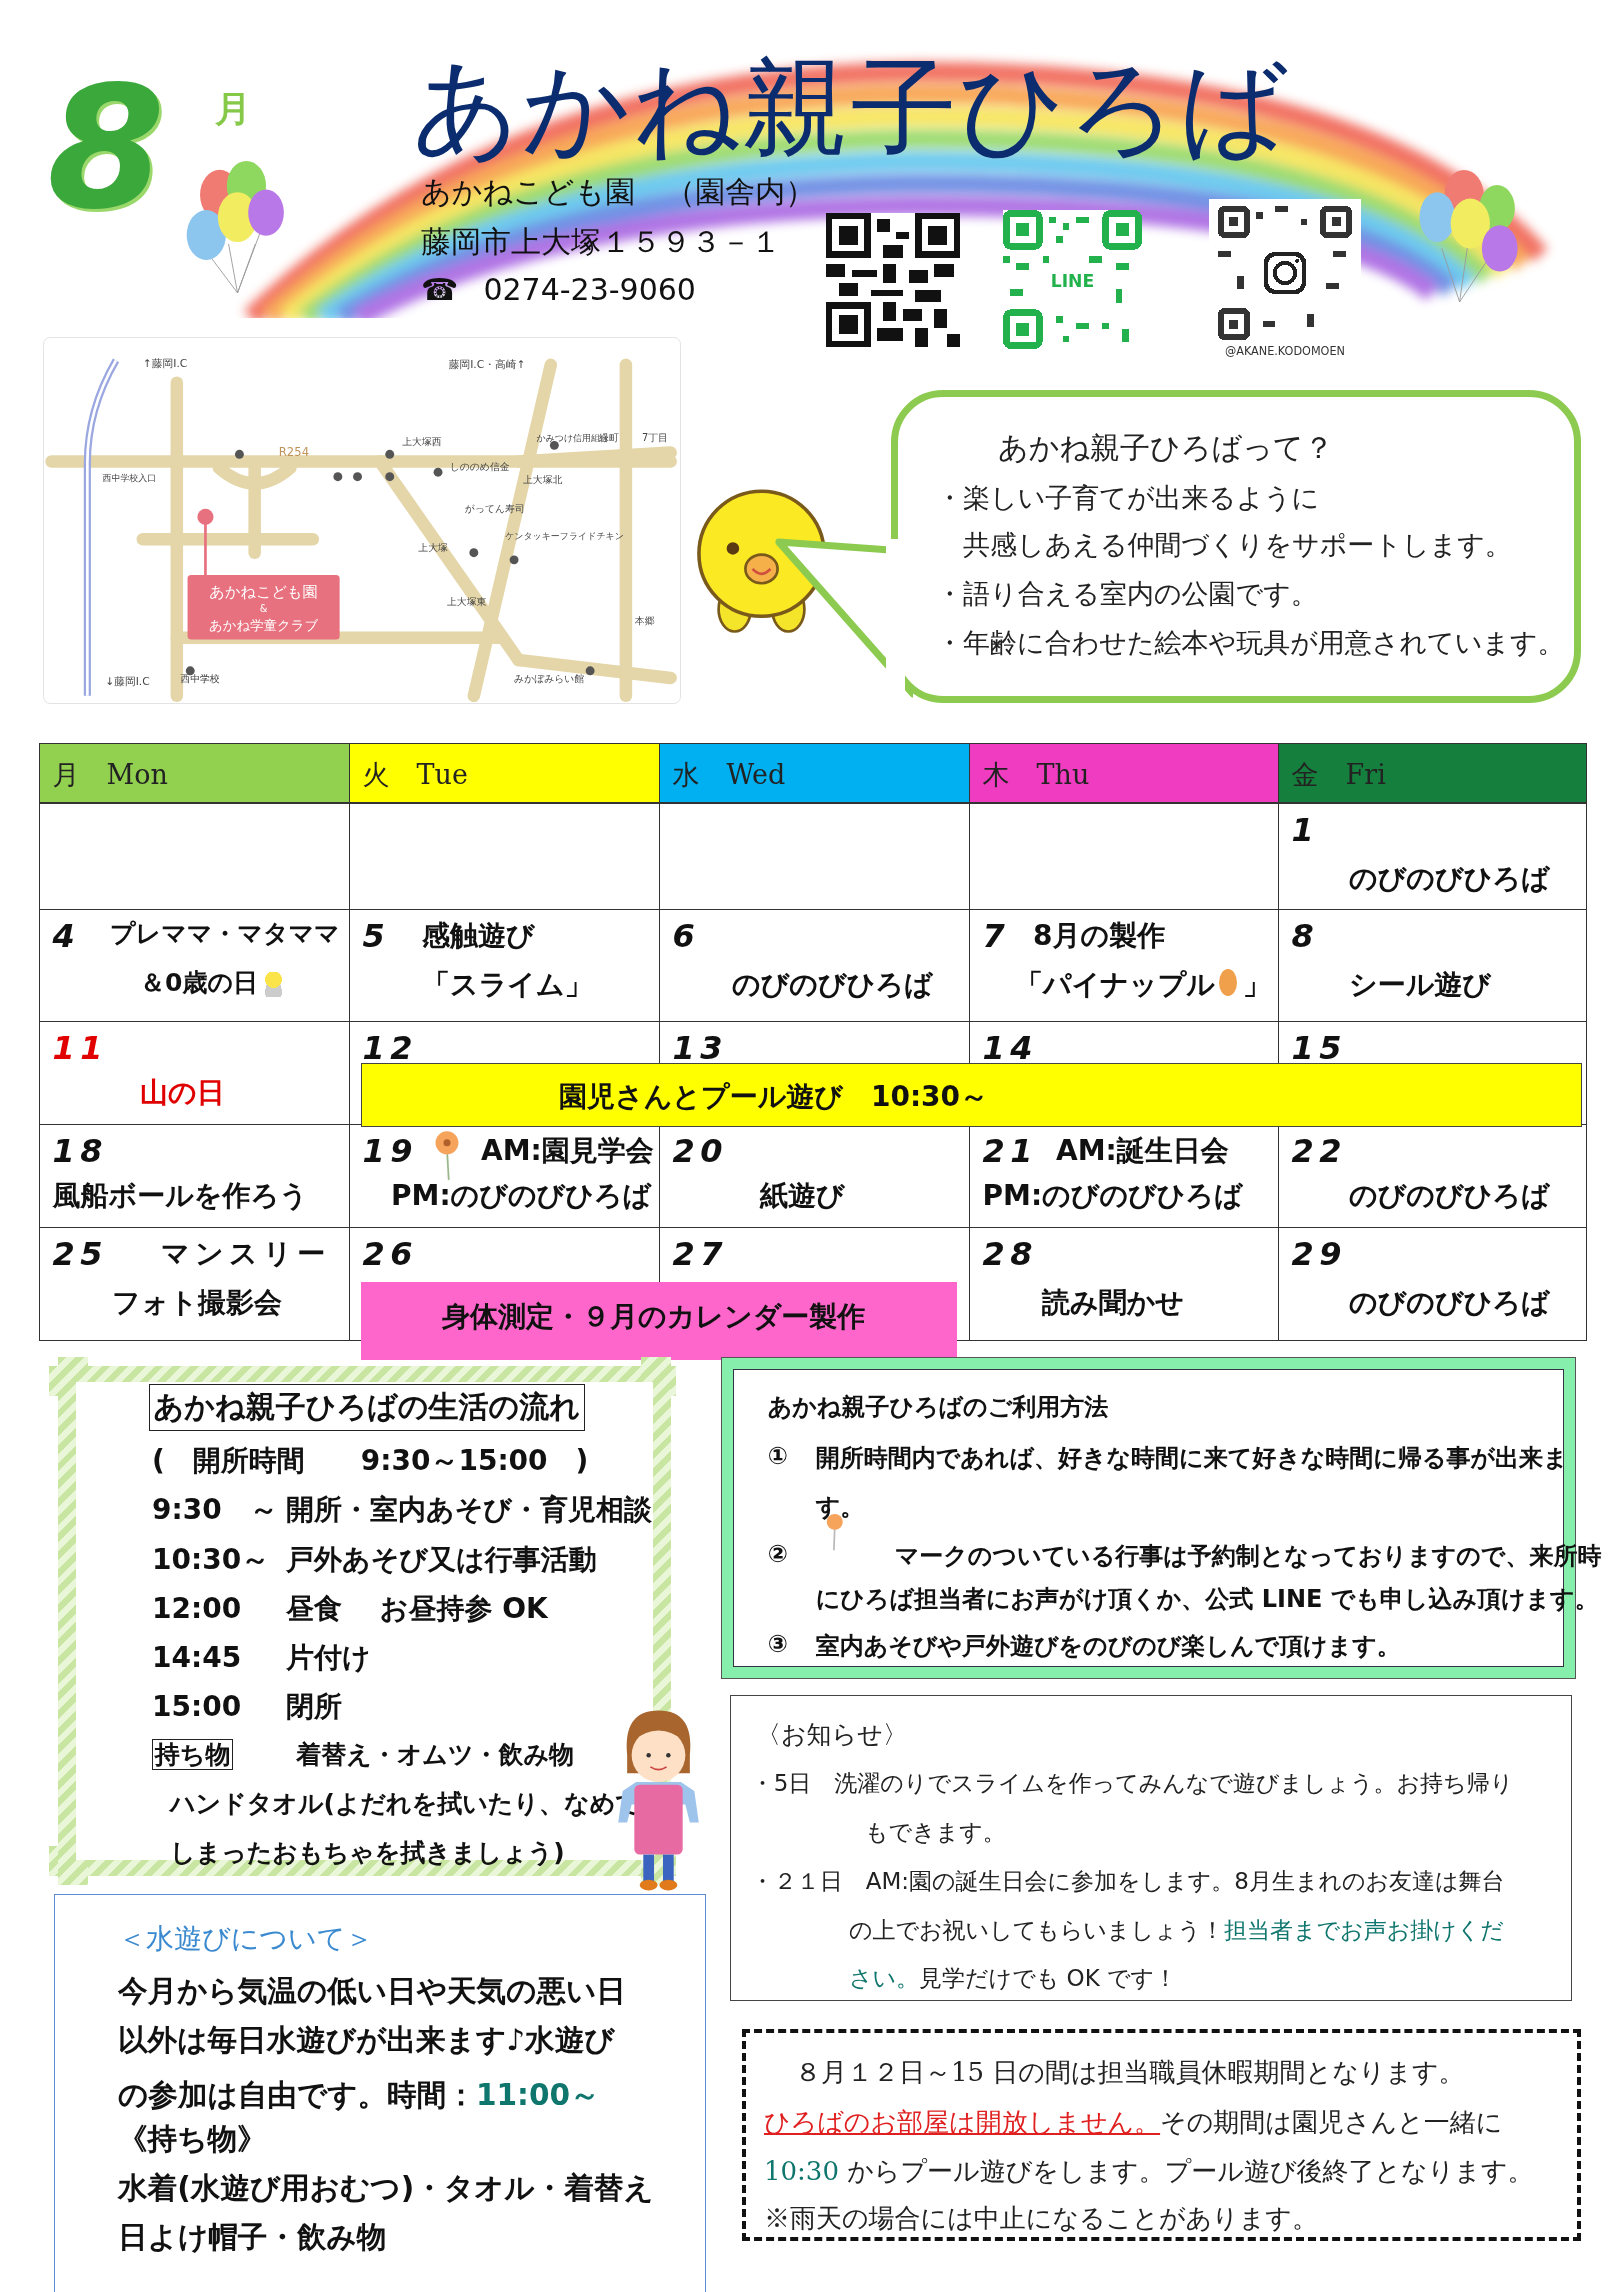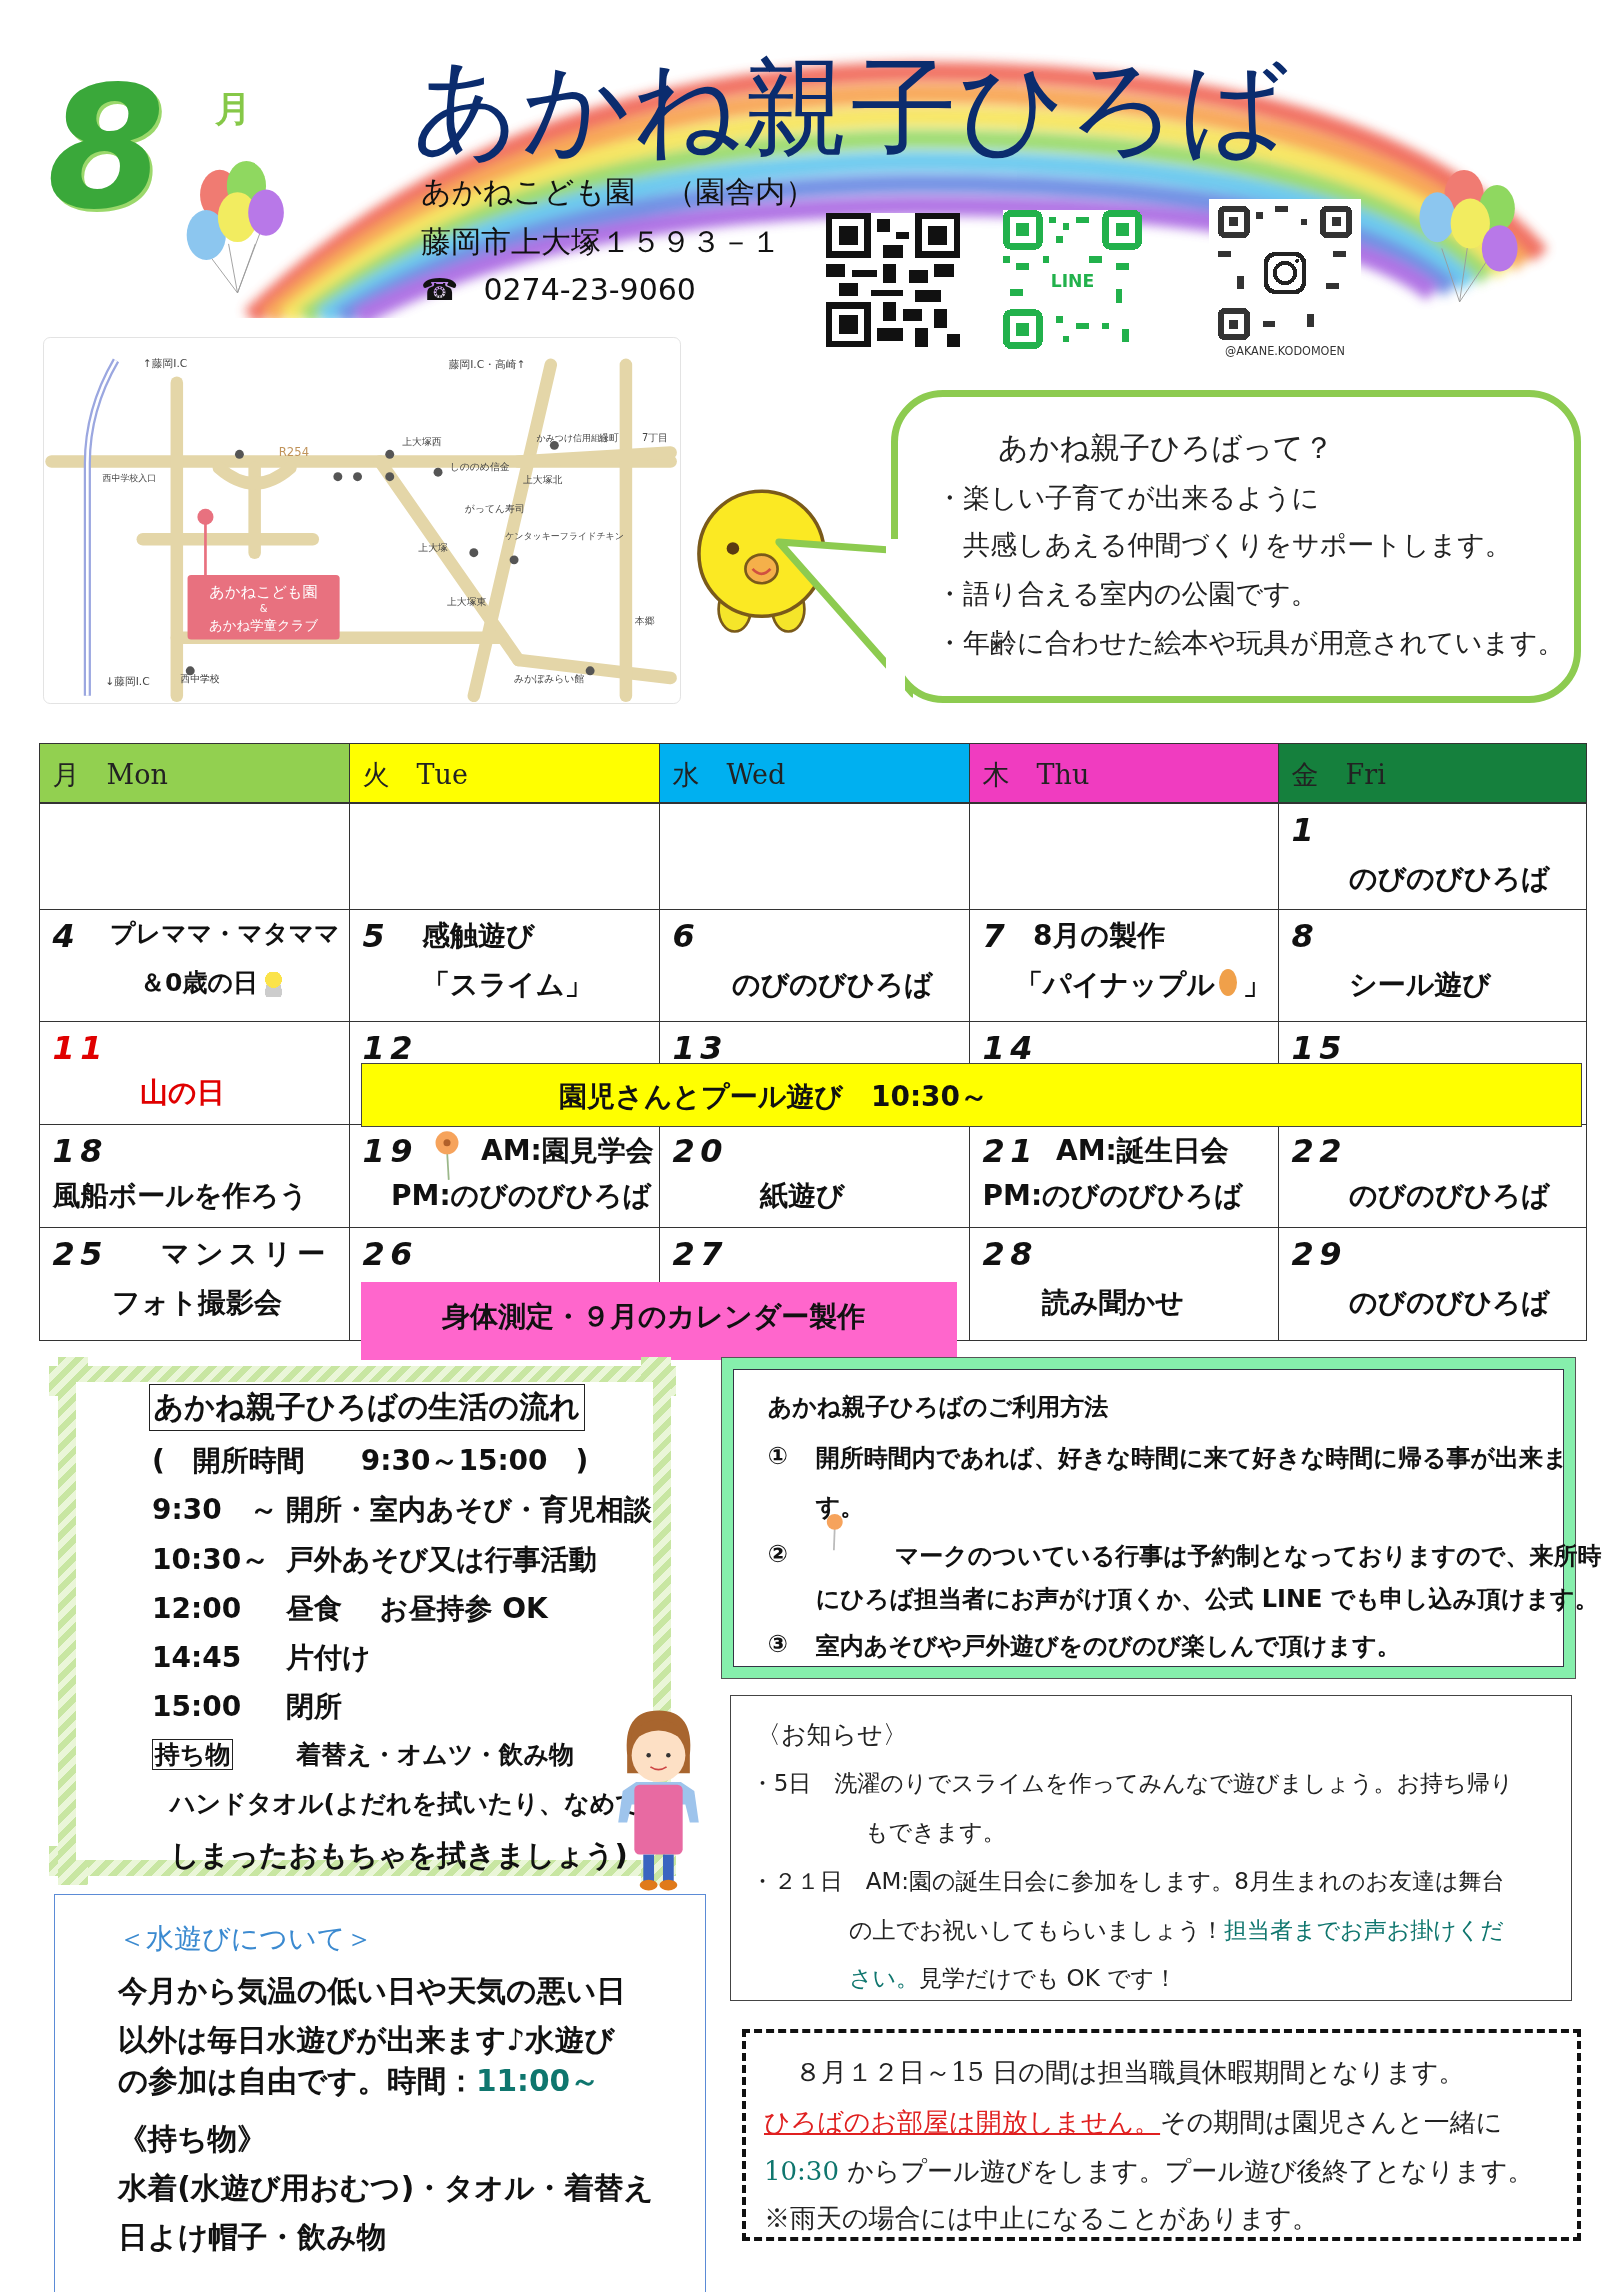--- a/index.html
+++ b/index.html
@@ -436,21 +436,21 @@
   <div class="sched-inner"></div>
   <div class="sched-title">あかね親子ひろばの生活の流れ</div>
   <div class="sched-line" style="top:85px;">(　開所時間　　9:30～15:00　)</div>
   <div class="sched-line" style="top:134px;"><span class="sched-time">9:30　～</span><span>開所・室内あそび・育児相談</span></div>
   <div class="sched-line" style="top:184px;"><span class="sched-time">10:30～</span><span>戸外あそび又は行事活動</span></div>
   <div class="sched-line" style="top:233px;"><span class="sched-time">12:00</span><span>昼食　 お昼持参 OK</span></div>
   <div class="sched-line" style="top:282px;"><span class="sched-time">14:45</span><span>片付け</span></div>
   <div class="sched-line" style="top:331px;"><span class="sched-time">15:00</span><span>閉所</span></div>
   <div class="sched-line" style="top:381px;font-size:25px;"><span class="boxed">持ち物</span><span style="margin-left:63px;">着替え・オムツ・飲み物</span></div>
   <div class="sched-line" style="top:430px;left:121px;font-size:25px;">ハンドタオル(よだれを拭いたり、なめて</div>
-  <div class="sched-line" style="top:479px;left:121px;font-size:29px;text-align:center;">しまったおもちゃを拭きましょう)</div>
+  <div class="sched-line" style="top:479px;left:121px;font-size:25px;text-align:center;">しまったおもちゃを拭きましょう)</div>
 </div>
 
 <svg class="abs lady" viewBox="0 0 110 210">
   <path d="M20 55 Q 15 5 55 5 Q 95 5 90 55 L 90 75 L 20 75 Z" fill="#a8652e"></path>
   <circle cx="55" cy="55" r="30" fill="#fde0c5"></circle>
   <path d="M25 40 Q 55 15 85 40 L 85 30 Q 55 0 25 30 Z" fill="#a8652e"></path>
   <circle cx="44" cy="55" r="2.5" fill="#333"></circle>
     <circle cx="66" cy="55" r="2.5" fill="#333"></circle>
   <path d="M46 68 Q 55 74 64 68" stroke="#c44" stroke-width="2" fill="none"></path>
   <path d="M15 95 L 30 85 L 80 85 L 95 95 L 100 130 L 90 130 L 85 110 L 25 110 L 20 130 L 10 130 Z" fill="#9ec4ec"></path>
@@ -458,21 +458,21 @@
   <rect x="38" y="166" width="12" height="30" fill="#3a64c0"></rect>
     <rect x="60" y="166" width="12" height="30" fill="#3a64c0"></rect>
   <ellipse cx="44" cy="200" rx="10" ry="6" fill="#e07a1a"></ellipse>
     <ellipse cx="66" cy="200" rx="10" ry="6" fill="#e07a1a"></ellipse>
 </svg>
 
 <div class="abs water">
   <div class="water-title">＜水遊びについて＞</div>
   <div class="water-line" style="top:76px;">今月から気温の低い日や天気の悪い日</div>
   <div class="water-line" style="top:125px;">以外は毎日水遊びが出来ます♪水遊び</div>
-  <div class="water-line" style="top:166px;"><span>の参加は自由です。時間：</span><span class="red">11:00～</span></div>
+  <div class="water-line" style="top:180px;"><span>の参加は自由です。時間：</span><span class="red">11:00～</span></div>
   <div class="water-line" style="top:224px;">《持ち物》</div>
   <div class="water-line" style="top:273px;">水着(水遊び用おむつ)・タオル・着替え</div>
   <div class="water-line" style="top:322px;">日よけ帽子・飲み物</div>
 </div>
 
 <div class="abs usage">
   <div class="usage-inner">
     <div class="usage-title">あかね親子ひろばのご利用方法</div>
     <div class="usage-line" style="left:34px;top:72px;">①</div>
     <div class="usage-line" style="left:82px;top:72px;">開所時間内であれば、好きな時間に来て好きな時間に帰る事が出来ま</div>

